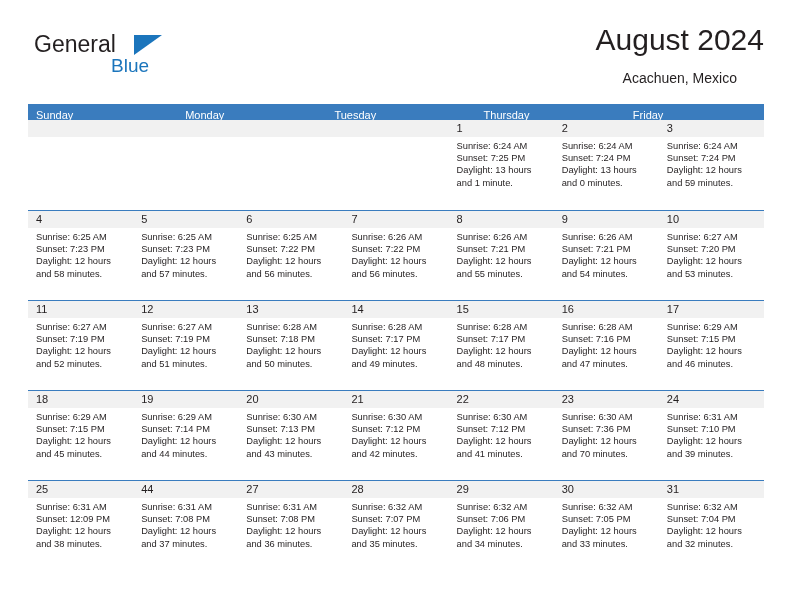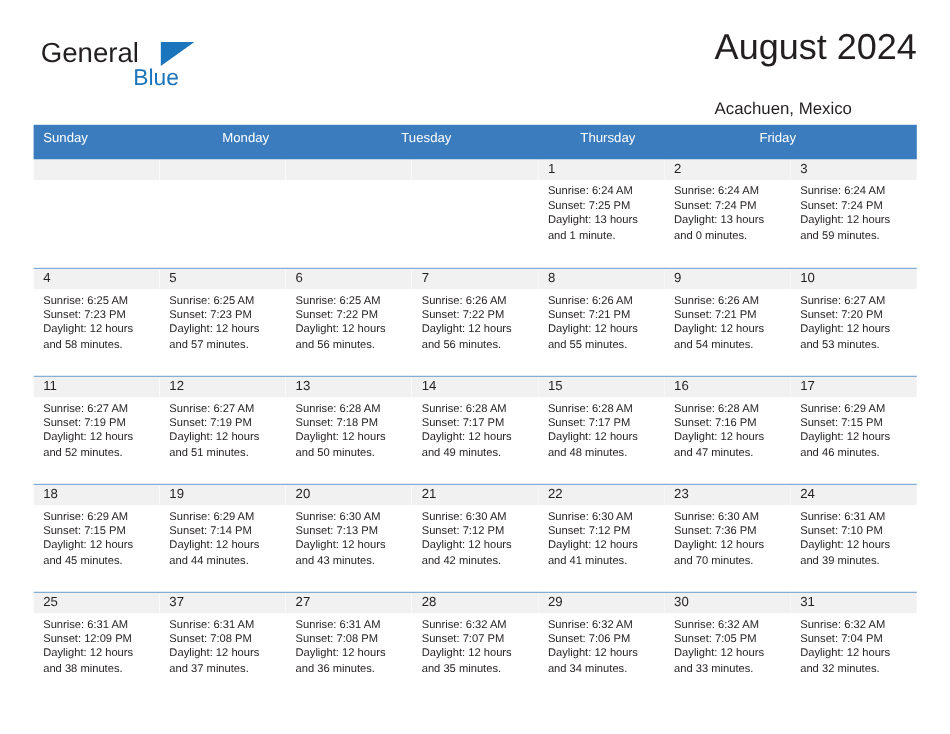--- a/index.html
+++ b/index.html
@@ -62,49 +62,49 @@
     width: 0;
     height: 0;
     border-left: 28px solid #1b75bc;
     border-bottom: 20px solid transparent;
   }
 
   .title-block {
     position: absolute;
     right: 0;
     top: 0;
-    text-align: left;
+    text-align: center;
   }
   .cal-title {
     font-size: 30px;
     line-height: 36px;
     font-weight: 400;
     color: #231f20;
     white-space: nowrap;
   }
   .cal-subtitle {
-    margin-top: 24px;
+    margin-top: 12px;
     font-size: 14px;
     line-height: 17px;
     font-weight: 400;
     color: #231f20;
     white-space: nowrap;
   }
 
   
   .calendar {
     position: absolute;
     left: 28px;
     top: 104px;
     width: 736px;
   }
   .weekdays {
     display: flex;
     background: #3a7cbe;
-    height: 29px;
+    height: 16px;
     gap: 10px;
   }
   .weekday {
     flex: 1 1 0;
     box-sizing: border-box;
     padding: 4px 0 0 8px;
     font-size: 11px;
     line-height: 14px;
     color: #ffffff;
     white-space: nowrap;
@@ -417,21 +417,21 @@
           <div class="day">
             <div class="day-number-band">25</div>
             <div class="day-lines">
               <div class="day-line">Sunrise: 6:31 AM</div>
               <div class="day-line">Sunset: 12:09 PM</div>
               <div class="day-line">Daylight: 12 hours</div>
               <div class="day-line">and 38 minutes.</div>
             </div>
           </div>
           <div class="day">
-            <div class="day-number-band">37</div>
+            <div class="day-number-band">44</div>
             <div class="day-lines">
               <div class="day-line">Sunrise: 6:31 AM</div>
               <div class="day-line">Sunset: 7:08 PM</div>
               <div class="day-line">Daylight: 12 hours</div>
               <div class="day-line">and 37 minutes.</div>
             </div>
           </div>
           <div class="day">
             <div class="day-number-band">27</div>
             <div class="day-lines">

